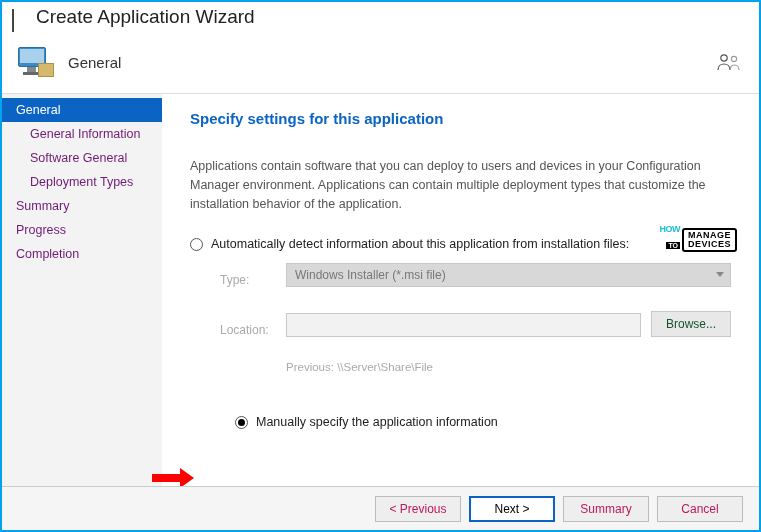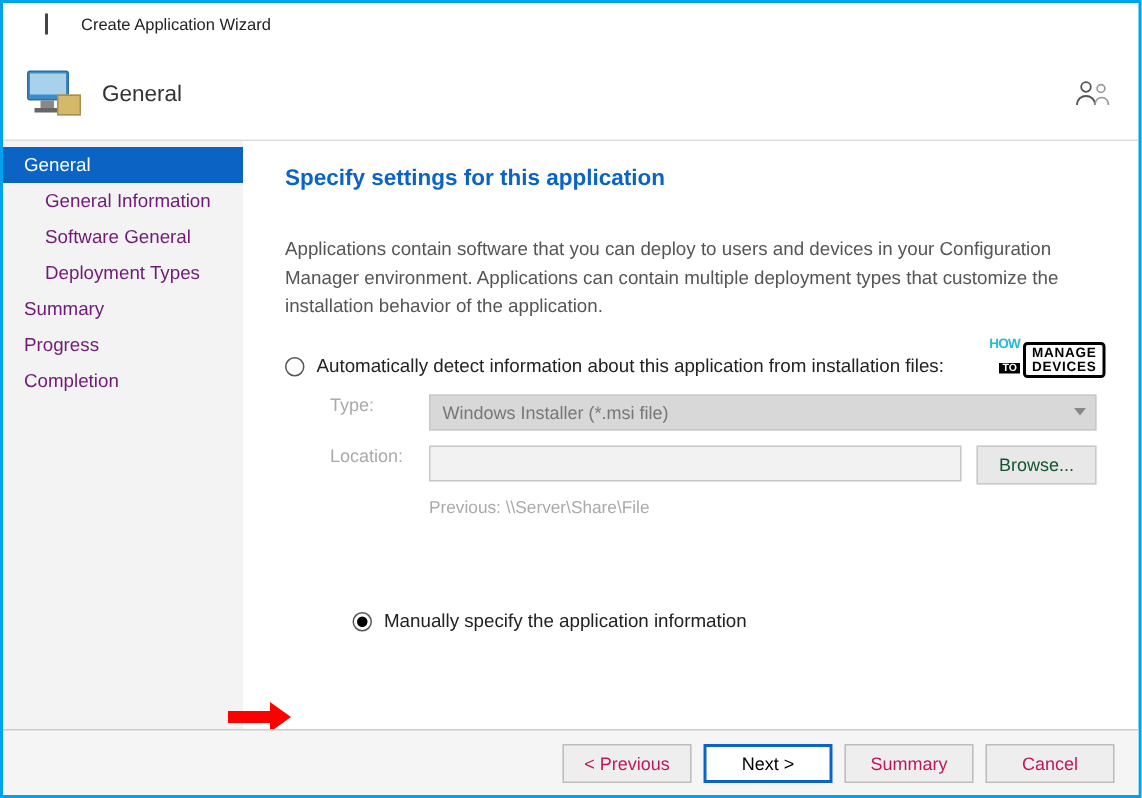--- a/index.html
+++ b/index.html
@@ -1,18 +1,18 @@
 <!DOCTYPE html>
 <html><head>
 <meta charset="utf-8">
 <style>
   * { box-sizing: border-box; margin: 0; padding: 0; font-family: "Segoe UI", Tahoma, sans-serif; }
   body { width: 761px; height: 532px; border: 2px solid #00a2ed; background: #fff; position: relative; overflow: hidden; }
 
-  .titlebar { height: 30px; display: flex; align-items: center; padding: 0 28px; font-size: 11px; color: #222; }
+  .titlebar { height: 30px; display: flex; align-items: center; padding: 0 10px; font-size: 19px; color: #222; }
   .titlebar .win-icon { width: 16px; height: 14px; margin-right: 8px; display: inline-block; }
   .titlebar .win-icon .frame { width:16px; height:14px; border:1px solid #444; position:relative; }
   .titlebar .win-icon .bar { position:absolute; top:3px; left:0; width:100%; height:1px; background:#444; }
 
   .header { height: 62px; display:flex; align-items:center; padding:0 14px; border-bottom:1px solid #ddd; }
   .header .hicon { width:40px; height:40px; margin-right:12px; position:relative; }
   .header .hicon .monitor { position:absolute; left:2px; top:4px; width:28px; height:20px; background:#3a8cc9; border:1px solid #2b6ea0; border-radius:2px; }
   .header .hicon .screen { position:absolute; left:4px; top:6px; width:24px; height:14px; background:#a9d1ec; }
   .header .hicon .stand { position:absolute; left:11px; top:24px; width:9px; height:5px; background:#888; }
   .header .hicon .base  { position:absolute; left:7px; top:29px; width:17px; height:3px; background:#666; }
@@ -35,29 +35,29 @@
   .wm-how { font-size:9px; font-weight:900; color:#1fbdd6; letter-spacing:-0.5px; }
   .wm-to  { font-size:7px; font-weight:900; color:#1fbdd6; background:#000; color:#fff; padding:0 2px; display:inline-block; }
   .wm-box { border:2px solid #000; border-radius:3px; padding:1px 4px; font-size:9px; font-weight:800; letter-spacing:0.5px; line-height:1; }
 
   .option { display:flex; align-items:center; gap:8px; margin:6px 0; }
   .radio { width:13px; height:13px; border:1px solid #555; border-radius:50%; display:inline-block; position:relative; flex-shrink:0; }
   .radio.checked::after { content:""; position:absolute; left:2px; top:2px; width:7px; height:7px; background:#000; border-radius:50%; }
   .option .lab { font-size:12.5px; color:#222; }
 
   .form { margin:12px 0 4px 30px; }
-  .row { display:flex; align-items:flex-start; margin-bottom:10px; }
+  .row { display:flex; align-items:flex-end; margin-bottom:24px; }
   .row .flabel { width:66px; font-size:12px; color:#aaa; }
   .row .finput { flex:1; height:24px; border:1px solid #c8c8c8; background:#f2f2f2; font-size:12px; padding:0 8px; color:#777; display:flex; align-items:center; position:relative; }
   .row .sel { background:#d8d8d8; }
   .row .caret { position:absolute; right:6px; top:8px; width:0; height:0; border-left:4px solid transparent; border-right:4px solid transparent; border-top:5px solid #888; }
   .row .browse { margin-left:10px; width:80px; height:26px; border:1px solid #c8c8c8; background:#e8e8e8; font-size:12px; color:#14532d; }
   .example { margin-left:66px; font-size:11.5px; color:#aaa; }
 
-  .opt2 { margin-top:62px;padding-left:45px; }
+  .opt2 { margin-top:42px;padding-left:45px; }
 
   .arrow-r { position:absolute; left:-10px; top:374px; }
   .arrow-r .shaft { width:30px; height:8px; background:#ff0000; display:inline-block; }
   .arrow-r .head { display:inline-block; width:0; height:0; border-top:10px solid transparent; border-bottom:10px solid transparent; border-left:14px solid #ff0000; vertical-align:middle; margin-left:-2px; }
 
   .arrow-d { position:absolute; left:492px; top:397px; }
   .arrow-d .shaft { width:8px; height:26px; background:#ff0000; display:block; margin:0 auto; }
   .arrow-d .head { display:block; width:0; height:0; border-left:10px solid transparent; border-right:10px solid transparent; border-top:14px solid #ff0000; margin:0 auto; }
 
   .footer { position:absolute; bottom:0; left:0; right:0; height:44px; border-top:1px solid #ccc; display:flex; justify-content:flex-end; align-items:center; gap:8px; padding-right:16px; background:#f5f5f5; }

